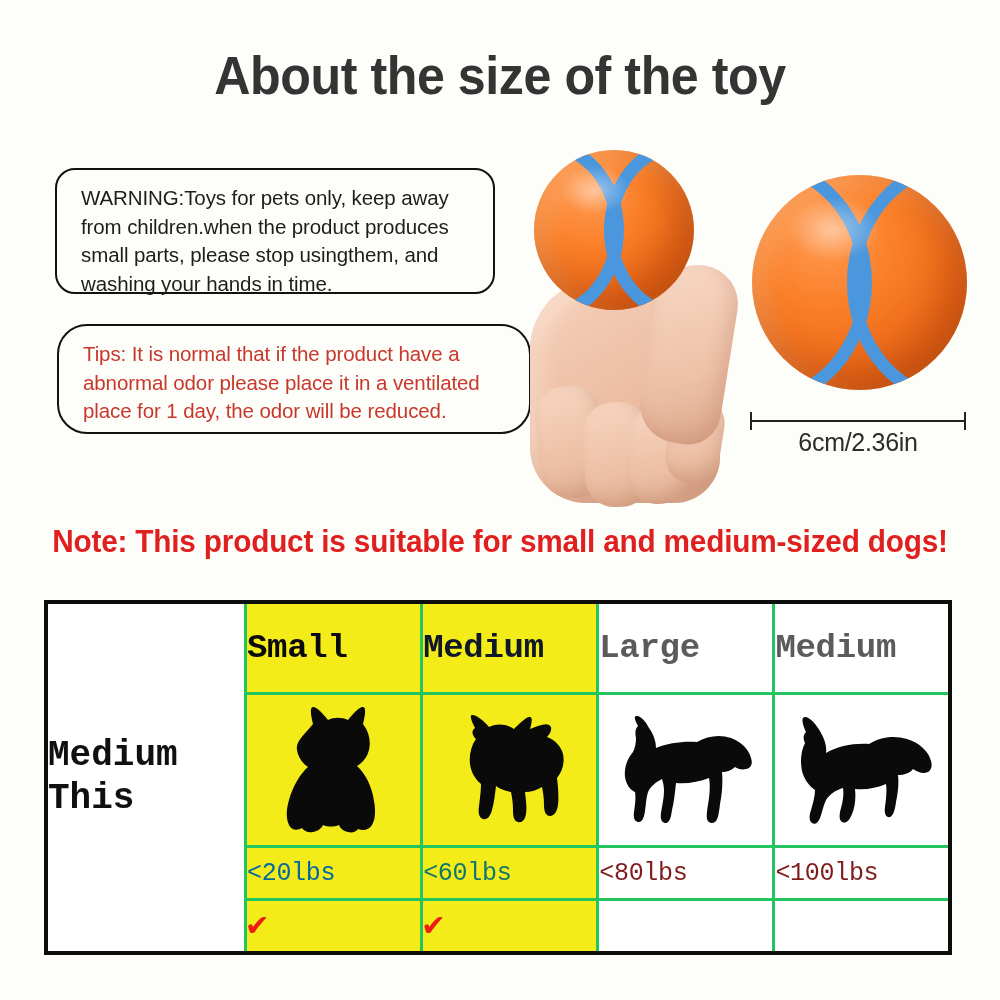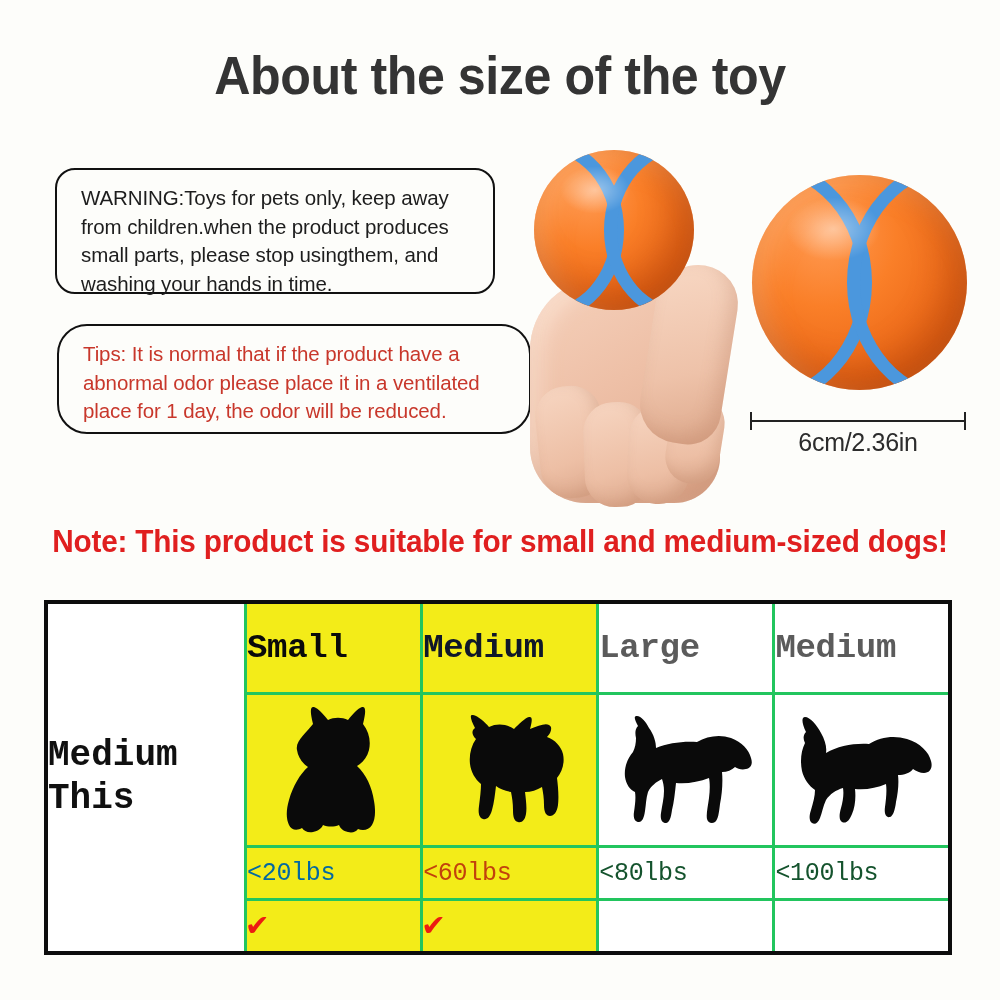--- a/index.html
+++ b/index.html
@@ -252,22 +252,22 @@
   }
   .hdr.small-hdr  { color: #0a0a0a; }
   .hdr.medium-hdr { color: #0f172a; }
   .hdr.grey-hdr   { color: #5b5b5b; }
 
   .wt {
     font-size: 25px;
     letter-spacing: -0.3px;
   }
   .wt.dark { color: #0369a1; }
-  .wt.olive { color: #c2410c; }
-  .wt.grey { color: #14532d; }
+  .wt.olive { color: #0f766e; }
+  .wt.grey { color: #7f1d1d; }
 
   .dog-cell svg { display: block; margin: 0 auto; }
 
   .check {
     font-size: 34px;
     color: #ec1c12;
     font-weight: bold;
     line-height: 1;
   }
 </style>

